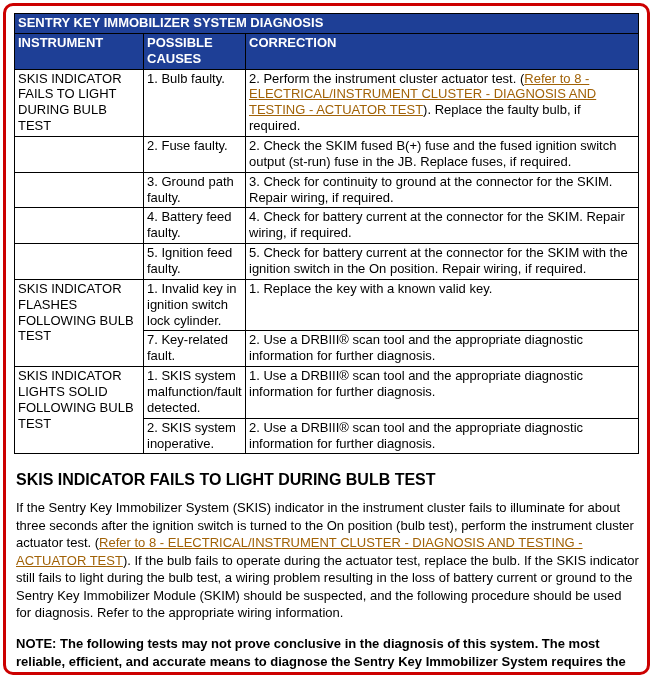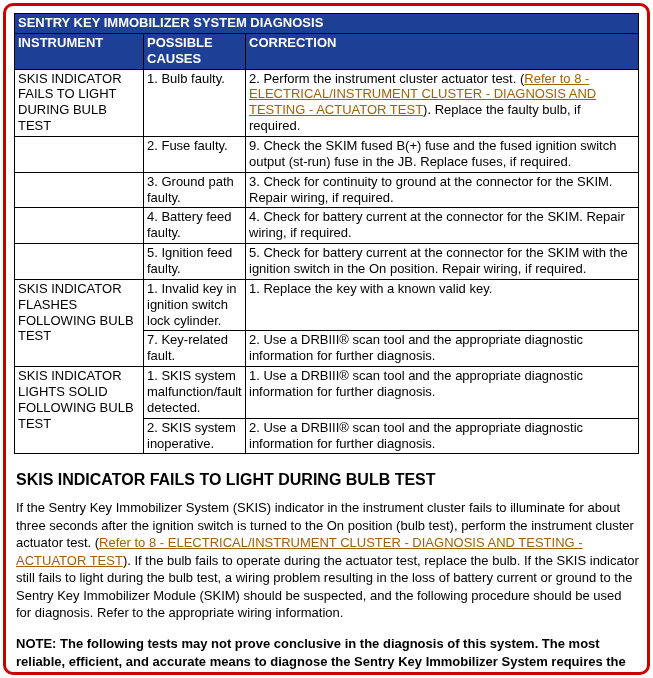--- a/index.html
+++ b/index.html
@@ -104,21 +104,21 @@
       </thead>
       <tbody>
         <tr>
           <td class="cond">SKIS INDICATOR FAILS TO LIGHT DURING BULB TEST</td>
           <td>1. Bulb faulty.</td>
           <td><span>2. Perform the instrument cluster actuator test. (</span><a href="#" class="doclink">Refer to 8 - ELECTRICAL/INSTRUMENT CLUSTER - DIAGNOSIS AND TESTING - ACTUATOR TEST</a><span>). Replace the faulty bulb, if required.</span></td>
         </tr>
         <tr>
           <td class="cond"></td>
           <td>2. Fuse faulty.</td>
-          <td>9. Check the SKIM fused B(+) fuse and the fused ignition switch output (st-run) fuse in the JB. Replace fuses, if required.</td>
+          <td>2. Check the SKIM fused B(+) fuse and the fused ignition switch output (st-run) fuse in the JB. Replace fuses, if required.</td>
         </tr>
         <tr>
           <td class="cond"></td>
           <td>3. Ground path faulty.</td>
           <td>3. Check for continuity to ground at the connector for the SKIM. Repair wiring, if required.</td>
         </tr>
         <tr>
           <td class="cond"></td>
           <td>4. Battery feed faulty.</td>
           <td>4. Check for battery current at the connector for the SKIM. Repair wiring, if required.</td>

